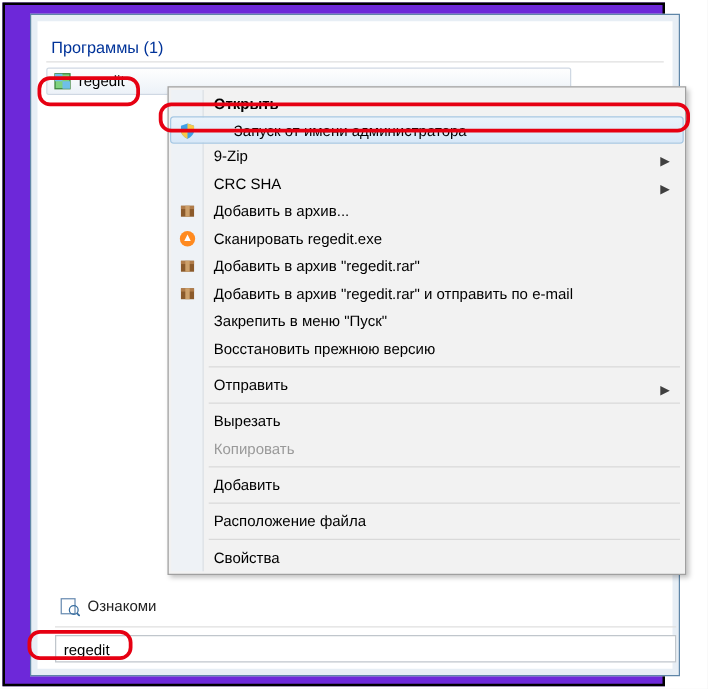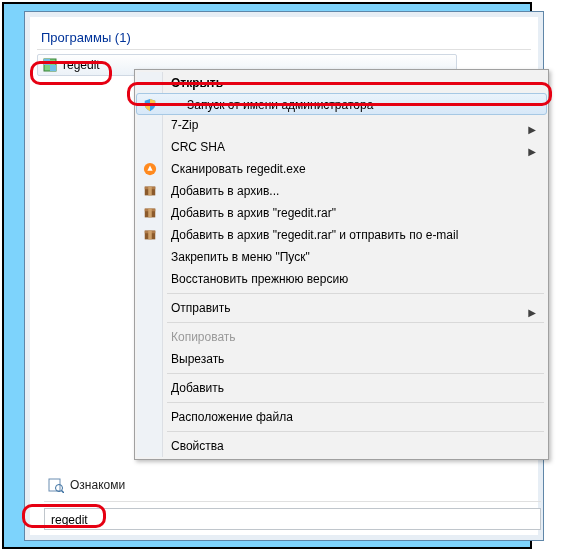--- a/index.html
+++ b/index.html
@@ -11,21 +11,21 @@
   height: 551px;
   position: relative;
   overflow: hidden;
 }
 .screen-border {
   border: 2px solid #000;
   width: 530px;
   height: 547px;
   margin: 2px;
   position: relative;
-  background: #7dd3fc;
+  background: #6d28d9;
 }
 .window-frame {
   position: absolute;
   left: 20px;
   top: 7px;
   width: 520px;
   height: 530px;
   border: 1px solid #5f86a8;
   background: #fff;
   padding: 12px 12px 12px 12px;
@@ -204,53 +204,53 @@
         <svg width="14" height="14" viewBox="0 0 16 16">
           <path d="M8 1 L14 3 V8 C14 12 8 15 8 15 C8 15 2 12 2 8 V3 Z" fill="#3fa0e8"></path>
           <path d="M8 1 L14 3 V8 L8 8 Z" fill="#f7c94b"></path>
           <path d="M2 8 L8 8 V15 C8 15 2 12 2 8 Z" fill="#f7c94b"></path>
         </svg>
       </span>
       <span>Запуск от имени администратора</span>
     </div>
 
     <div class="cm-item">
-      <span>7-Zip</span>
+      <span>9-Zip</span>
       <span class="sub-arrow">▶</span>
     </div>
 
     <div class="cm-item">
       <span>CRC SHA</span>
       <span class="sub-arrow">▶</span>
-    </div>
-
-    <div class="cm-item">
-      <span class="cm-icon">
-        <svg width="14" height="14" viewBox="0 0 16 16">
-            <circle cx="8" cy="8" r="7" fill="#ff8a1f"></circle>
-            <path d="M5 10 L8 4 L11 10 Z" fill="#fff"></path>
-          </svg>
-      </span>
-      <span>Сканировать regedit.exe</span>
     </div>
 
     <div class="cm-item">
       <span class="cm-icon">
         <svg width="14" height="14" viewBox="0 0 16 16">
             <rect x="2" y="3" width="12" height="10" fill="#8b5a2b"></rect>
             <rect x="2" y="3" width="12" height="3" fill="#b07c4a"></rect>
             <rect x="6" y="3" width="4" height="10" fill="#cda06a"></rect>
           </svg>
       </span>
       <span>Добавить в архив...</span>
     </div>
 
     <div class="cm-item">
       <span class="cm-icon">
         <svg width="14" height="14" viewBox="0 0 16 16">
+            <circle cx="8" cy="8" r="7" fill="#ff8a1f"></circle>
+            <path d="M5 10 L8 4 L11 10 Z" fill="#fff"></path>
+          </svg>
+      </span>
+      <span>Сканировать regedit.exe</span>
+    </div>
+
+    <div class="cm-item">
+      <span class="cm-icon">
+        <svg width="14" height="14" viewBox="0 0 16 16">
             <rect x="2" y="3" width="12" height="10" fill="#8b5a2b"></rect>
             <rect x="2" y="3" width="12" height="3" fill="#b07c4a"></rect>
             <rect x="6" y="3" width="4" height="10" fill="#cda06a"></rect>
           </svg>
       </span>
       <span>Добавить в архив "regedit.rar"</span>
     </div>
 
 
     <div class="cm-item">
@@ -275,26 +275,26 @@
 
     <div class="cm-sep"></div>
 
     <div class="cm-item">
       <span>Отправить</span>
       <span class="sub-arrow">▶</span>
     </div>
 
     <div class="cm-sep"></div>
 
+    <div class="cm-item">
+      <span>Вырезать</span>
+    </div>
+
     <div class="cm-item disabled">
       <span>Копировать</span>
-    </div>
-
-    <div class="cm-item">
-      <span>Вырезать</span>
     </div>
 
     <div class="cm-sep"></div>
 
     <div class="cm-item">
       <span>Добавить</span>
     </div>
 
     <div class="cm-sep"></div>
 

